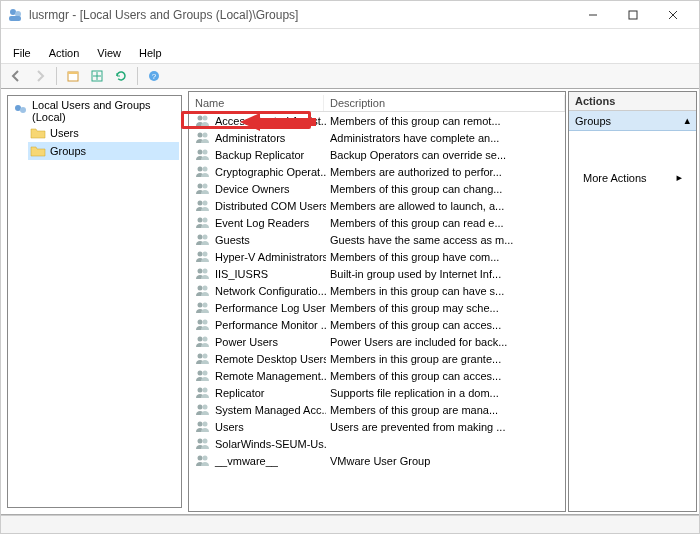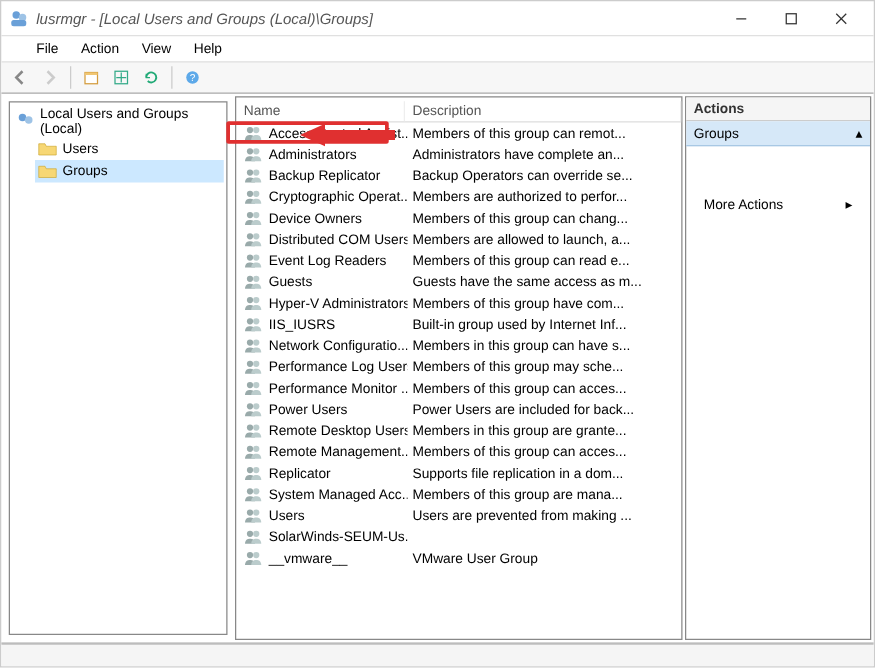--- a/index.html
+++ b/index.html
@@ -1,43 +1,43 @@
 <!DOCTYPE html>
 <html><head>
 <meta charset="utf-8">
 <style>
 * { box-sizing: border-box; margin: 0; padding: 0; }
 body { font-family: "Segoe UI", Tahoma, sans-serif; font-size: 11px; background: #fff; width: 700px; height: 534px; overflow: hidden; border: 1px solid #ccc; display: flex; flex-direction: column; }
-.titlebar { height: 28px; display: flex; align-items: center; padding: 0 6px; border-bottom: 1px solid #e0e0e0; font-style: italic; }
+.titlebar { height: 28px; display: flex; align-items: center; padding: 0 6px; border-bottom: 1px solid #e0e0e0; }
 .titlebar .app-icon { width: 16px; height: 16px; margin-right: 6px; }
 .titlebar .title { flex: 1; color: #555; font-size: 12px; }
 .titlebar .winbtns { display: flex; gap: 0; }
 .titlebar .winbtn { width: 40px; height: 26px; display: flex; align-items: center; justify-content: center; color: #333; }
-.menubar { height: 20px; display: flex; align-items: center; padding: 0 20px; gap: 2px; }
+.menubar { height: 20px; display: flex; align-items: center; padding: 0 4px; gap: 2px; margin-top: 14px; }
 .menubar .menuitem { padding: 2px 8px; color: #000; }
 .toolbar { height: 26px; border-top: 1px solid #e0e0e0; border-bottom: 1px solid #aaa; display: flex; align-items: center; padding: 0 4px; gap: 2px; background: #f7f7f7; }
 .toolbar .tbtn { width: 22px; height: 22px; display: flex; align-items: center; justify-content: center; border: 1px solid transparent; }
 .toolbar .sep { width: 1px; height: 18px; background: #ccc; margin: 0 3px; }
 .content { flex: 1; display: flex; border-bottom: 1px solid #aaa; min-height: 0; }
 .tree-pane { width: 175px; border: 1px solid #888; margin: 6px; background: #fff; overflow: auto; }
 .tree-root { padding: 2px; }
 .tree-node { display: flex; align-items: center; padding: 1px 2px; gap: 4px; }
 .tree-node .ticon { width: 16px; height: 16px; flex-shrink: 0; }
 .tree-children { padding-left: 18px; }
 .tree-node.selected { background: #cce8ff; }
 .list-pane { flex: 1; border: 1px solid #888; margin: 2px 2px 2px 0; background: #fff; display: flex; flex-direction: column; min-height: 0; }
 .list-header { display: flex; border-bottom: 1px solid #ddd; height: 20px; align-items: flex-end; color: #555; }
 .list-header .col { padding: 2px 6px; border-right: 1px solid #eee; }
 .list-body { flex: 1; overflow: auto; }
 .list-row { display: flex; align-items: center; height: 17px; padding: 0 2px; white-space: nowrap; }
 .list-row .cell { overflow: hidden; text-overflow: ellipsis; padding: 0 4px; }
 .col-name { width: 135px; display: flex; align-items: center; gap: 4px; }
 .col-desc { flex: 1; }
 .gicon { width: 16px; height: 13px; flex-shrink: 0; }
-.actions-pane { width: 149px; border: 1px solid #888; margin: 2px 2px 2px 0; background: #fff; display: flex; flex-direction: column; }
+.actions-pane { width: 129px; border: 1px solid #888; margin: 2px 2px 2px 0; background: #fff; display: flex; flex-direction: column; }
 .actions-header { background: #f5f5f5; border-bottom: 1px solid #ccc; padding: 3px 6px; font-weight: bold; color: #333; }
 .actions-sub { background: #d6e8f8; border-bottom: 1px solid #a8c8e4; padding: 3px 6px; display: flex; justify-content: space-between; align-items: center; }
 .actions-item { padding: 4px 14px; display: flex; justify-content: space-between; align-items: center; margin-top: 36px; }
 .statusbar { height: 18px; border-top: 1px solid #ccc; background: #f5f5f5; }
 .highlight-box { position: absolute; border: 3px solid #e03030; border-radius: 2px; pointer-events: none; }
 .arrow { position: absolute; pointer-events: none; }
 .folder-icon { fill: #f7d774; stroke: #c9a227; stroke-width: 0.5; }
 </style>
 </head>
 <body>

